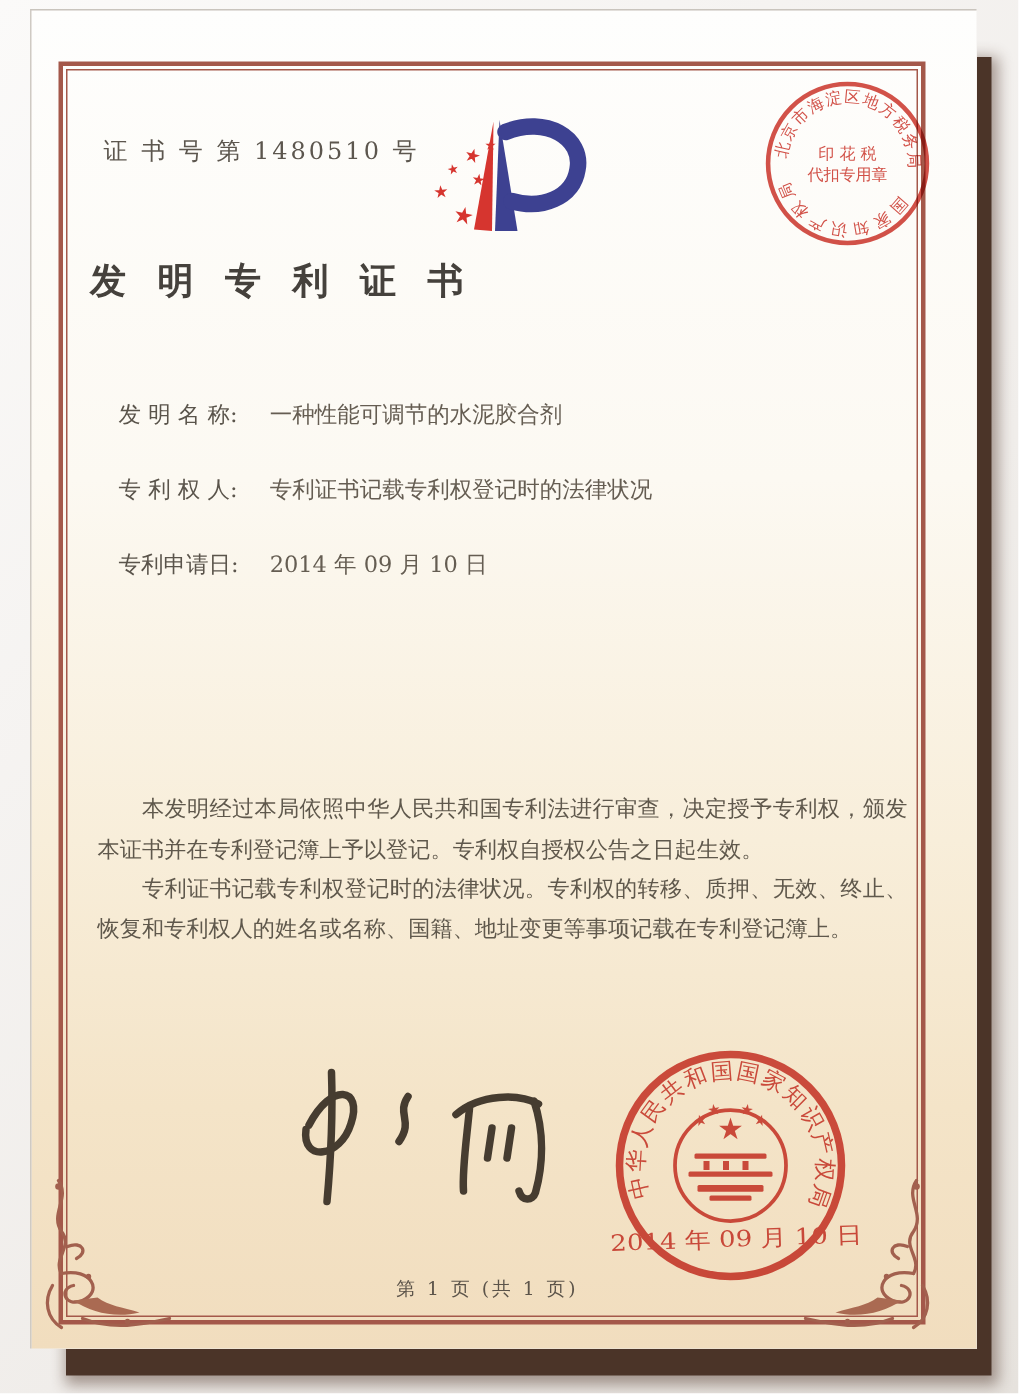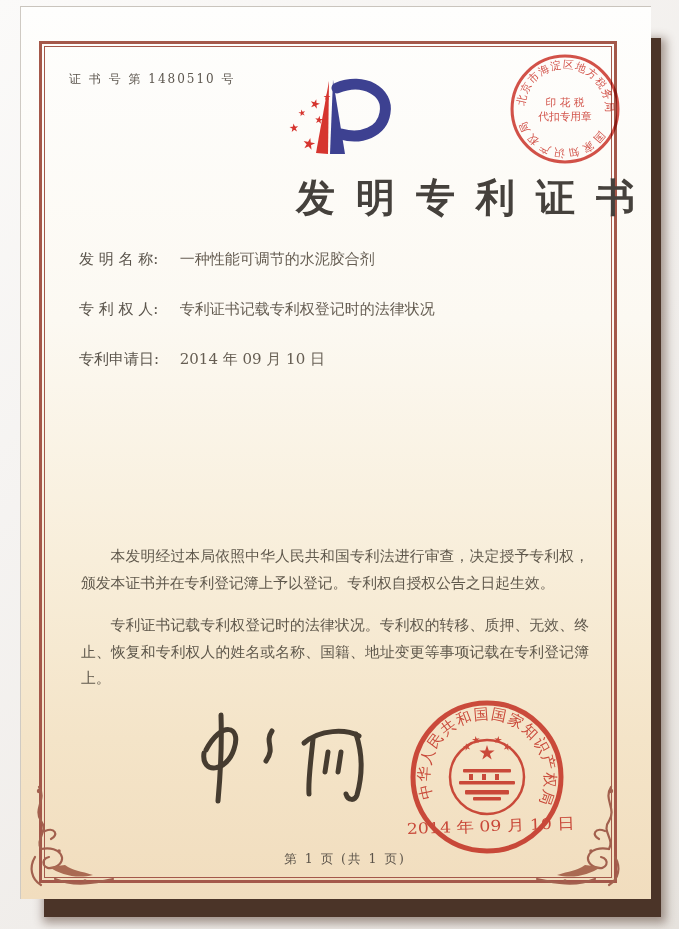--- a/index.html
+++ b/index.html
@@ -16,40 +16,40 @@
     box-shadow:17px 25px 0 -7px #4b3428, 19px 28px 9px -4px rgba(70,45,30,.45);
   }
   
   .frame {
     position:absolute; left:18px; top:34px; width:572px; height:836px;
     border:3px solid #a4584a;
   }
   .frame-inner { position:absolute; inset:2px; border:1px solid #a4584a; }
   
   .cert-no {
-    position:absolute; left:48px; top:64px; font-size:12px; letter-spacing:2px; color:#5c564e;
+    position:absolute; left:48px; top:84px; font-size:16px; letter-spacing:2px; color:#5c564e;
   }
   .title {
-    position:absolute; left:18px; top:164px; width:572px; text-align:right;
-    font-size:39px; font-weight:600; color:#45413c; letter-spacing:21px; text-indent:21px;padding-left:45px;
-  }
-  .fields { position:absolute; left:58px; top:241px; width:520px; }
+    position:absolute; left:18px; top:164px; width:572px; text-align:left;
+    font-size:24px; font-weight:600; color:#45413c; letter-spacing:21px; text-indent:21px;
+  }
+  .fields { position:absolute; left:58px; top:258px; width:520px; }
   .field { margin-bottom:28px; font-size:15px; line-height:22px; color:#655d52; }
   .field-label { display:inline-block; width:90px; white-space:pre; color:#5a544b; }
   .field-value { margin-left:6px; }
   .body-text {
     position:absolute; left:44px; top:520px; width:540px;
     font-size:14.8px; line-height:26.5px; color:#5f584c; text-align:justify;
   }
-  .body-text p { margin:16px; text-indent:2em; }
+  .body-text p { margin:0; text-indent:2em; }
   .signer { position:absolute; left:62px; top:736px; font-size:15.5px; line-height:31px; letter-spacing:3px; color:#4c463e; }
   .signature-svg { position:absolute; left:145px; top:698px; width:215px; height:100px; }
   .footer {
     position:absolute; left:18px; top:844px; width:572px; text-align:center;
-    font-size:12.5px; letter-spacing:2px; color:#5c544a;padding-left:20px;
+    font-size:12.5px; letter-spacing:2px; color:#5c544a;
   }
   
   .logo { position:absolute; left:245px; top:64px; width:150px; height:94px; }
   .seal { mix-blend-mode:multiply; opacity:.93; }
   .seal-small { position:absolute; left:488px; top:46px; width:112px; height:112px; }
   .seal-main  { position:absolute; left:358px; top:688px; width:200px; height:168px; }
   svg { overflow:visible; }
   
   .corner { position:absolute; width:90px; height:108px; }
   .corner-bl { left:4px;  top:780px; }

